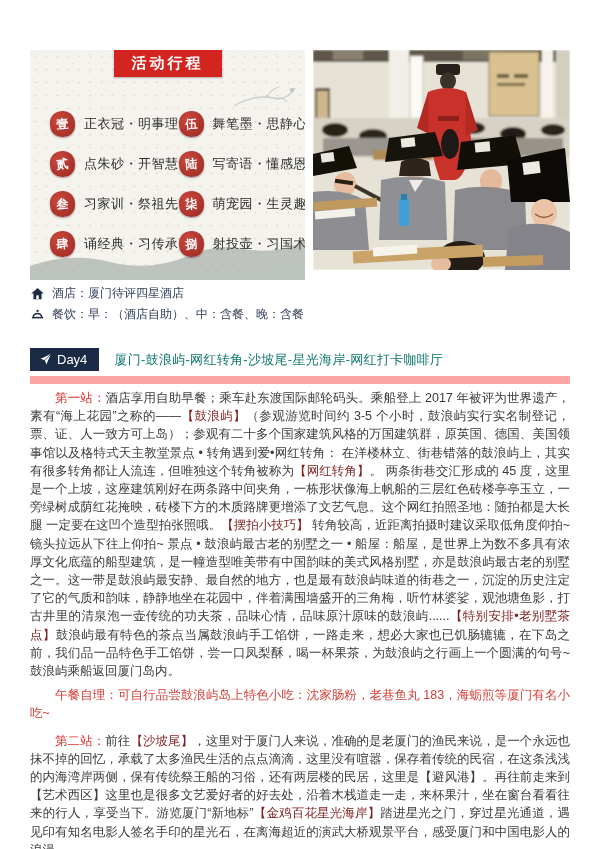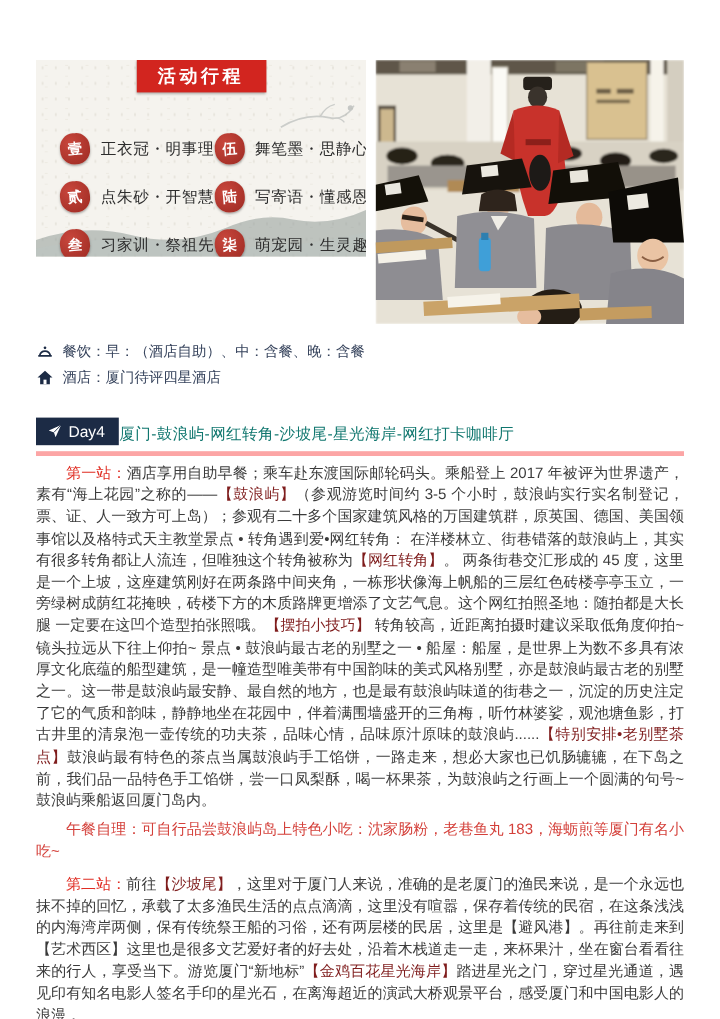--- a/index.html
+++ b/index.html
@@ -1,21 +1,21 @@
 <!DOCTYPE html>
 <html><head>
 <meta charset="utf-8">
 <style>
   html,body{margin:0;padding:0;width:600px;height:849px;overflow:hidden;background:#fff;
     font-family:"Liberation Sans","DejaVu Sans",sans-serif;}
   .page{padding:0 30px;width:540px;}
 
   
   .top-row{display:flex;gap:8px;margin-top:50px;height:220px;}
-  .activity-card{position:relative;width:277px;height:164px;background:#f5f3ee;overflow:hidden;
+  .activity-card{position:relative;width:277px;height:230px;background:#f5f3ee;overflow:hidden;
     background-image:radial-gradient(#e8e5dd 1px,transparent 1.2px),radial-gradient(#edeae2 1px,transparent 1.2px);
     background-size:11px 13px,17px 9px;}
   .banner{position:absolute;top:0;left:50%;transform:translateX(-50%);background:#d2251f;color:#fff;
     font-weight:bold;font-size:15px;letter-spacing:3px;padding:4px 18px;box-shadow:0 1px 2px rgba(0,0,0,.3);
     font-family:"Liberation Serif","DejaVu Serif",serif;white-space:nowrap;}
   .items-grid{position:absolute;top:54px;left:20px;right:4px;display:grid;
     grid-template-columns:1fr 1fr;grid-auto-flow:column;grid-template-rows:repeat(4,40px);}
   .item{display:flex;align-items:center;gap:9px;}
   .seal{flex:0 0 auto;width:25px;height:26px;border-radius:46%;color:#fff;font-size:12px;font-weight:bold;
     display:flex;align-items:center;justify-content:center;transform:rotate(-5deg);
@@ -25,21 +25,21 @@
   .mountain{position:absolute;bottom:0;left:0;}
   .branch{position:absolute;top:26px;right:6px;opacity:.45;}
   .photo-wrap{width:257px;height:220px;flex:0 0 auto;}
 
   
   .info{margin-top:15px;}
   .info-line{display:flex;align-items:center;gap:7px;margin-bottom:4px;font-size:12px;color:#36435c;}
   .info-icon{width:15px;height:15px;flex:0 0 auto;}
 
   
-  .day-header{margin-top:25px;border-bottom:4px solid #fca5a5;padding-bottom:5px;display:flex;align-items:flex-end;gap:0;}
+  .day-header{margin-top:25px;border-bottom:8px solid #fca5a5;padding-bottom:5px;display:flex;align-items:center;gap:15px;}
   .day-badge{background:#1c2b45;color:#fff;font-size:13px;padding:5px 12px 5px 9px;display:flex;align-items:center;gap:5px;line-height:1;}
   .day-badge svg{width:13px;height:13px;}
   .route{font-size:13px;color:#0f766e;letter-spacing:.3px;}
 
   
   .schedule-label{font-size:12.5px;color:#333;margin-top:9px;}
   .para{font-size:12.5px;color:#3b3b3b;line-height:18.2px;text-align:justify;text-indent:2em;margin:5px 0 0;}
   .red{color:#7f1d1d;}
   .red-bold{color:#e02d23;font-weight:normal;}
   .lunch-line{color:#d4403a;margin-top:6px;margin-bottom:9px;}
@@ -187,32 +187,32 @@
           <rect x="60" y="196" width="44" height="9" fill="#f6f3ea" transform="rotate(-4 82 200)"></rect>
           <rect x="170" y="206" width="60" height="10" fill="#c49c60" transform="rotate(-2 200 210)"></rect>
         </g>
       </svg>
     </div>
   </div>
 
   <div class="info">
     <div class="info-line">
       <svg class="info-icon" viewBox="0 0 24 24">
+        <path d="M12 3 L22 12 H18.5 V21 H5.5 V12 H2 Z" fill="#1c2b45"></path>
+        <rect x="10" y="15" width="4" height="6" fill="#fff"></rect>
+      </svg>
+      <span>酒店：厦门待评四星酒店</span>
+    </div>
+    <div class="info-line">
+      <svg class="info-icon" viewBox="0 0 24 24">
         <path d="M3 17 h18" stroke="#1c2b45" stroke-width="2.4" fill="none"></path>
         <path d="M5 16 a7.2 7.2 0 0 1 14 0" stroke="#1c2b45" stroke-width="2.2" fill="none"></path>
         <circle cx="12" cy="6.2" r="1.8" fill="#1c2b45"></circle>
       </svg>
       <span>餐饮：早：（酒店自助）、中：含餐、晚：含餐</span>
-    </div>
-    <div class="info-line">
-      <svg class="info-icon" viewBox="0 0 24 24">
-        <path d="M12 3 L22 12 H18.5 V21 H5.5 V12 H2 Z" fill="#1c2b45"></path>
-        <rect x="10" y="15" width="4" height="6" fill="#fff"></rect>
-      </svg>
-      <span>酒店：厦门待评四星酒店</span>
     </div>
   </div>
 
   <div class="day-header">
     <div class="day-badge">
       <svg viewBox="0 0 24 24">
         <path d="M22 2 L13.5 21 L11 13.5 L3 10.5 Z" fill="#fff"></path>
         <path d="M22 2 L11 13.5" stroke="#1c2b45" stroke-width="1.4"></path>
       </svg>
       <span>Day4</span>

